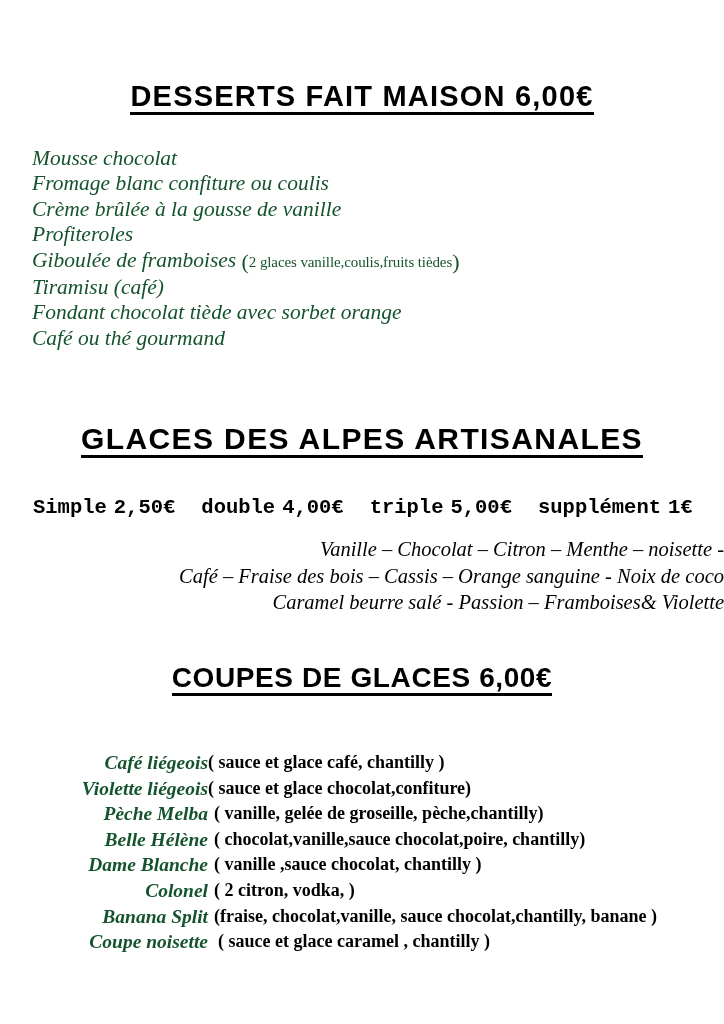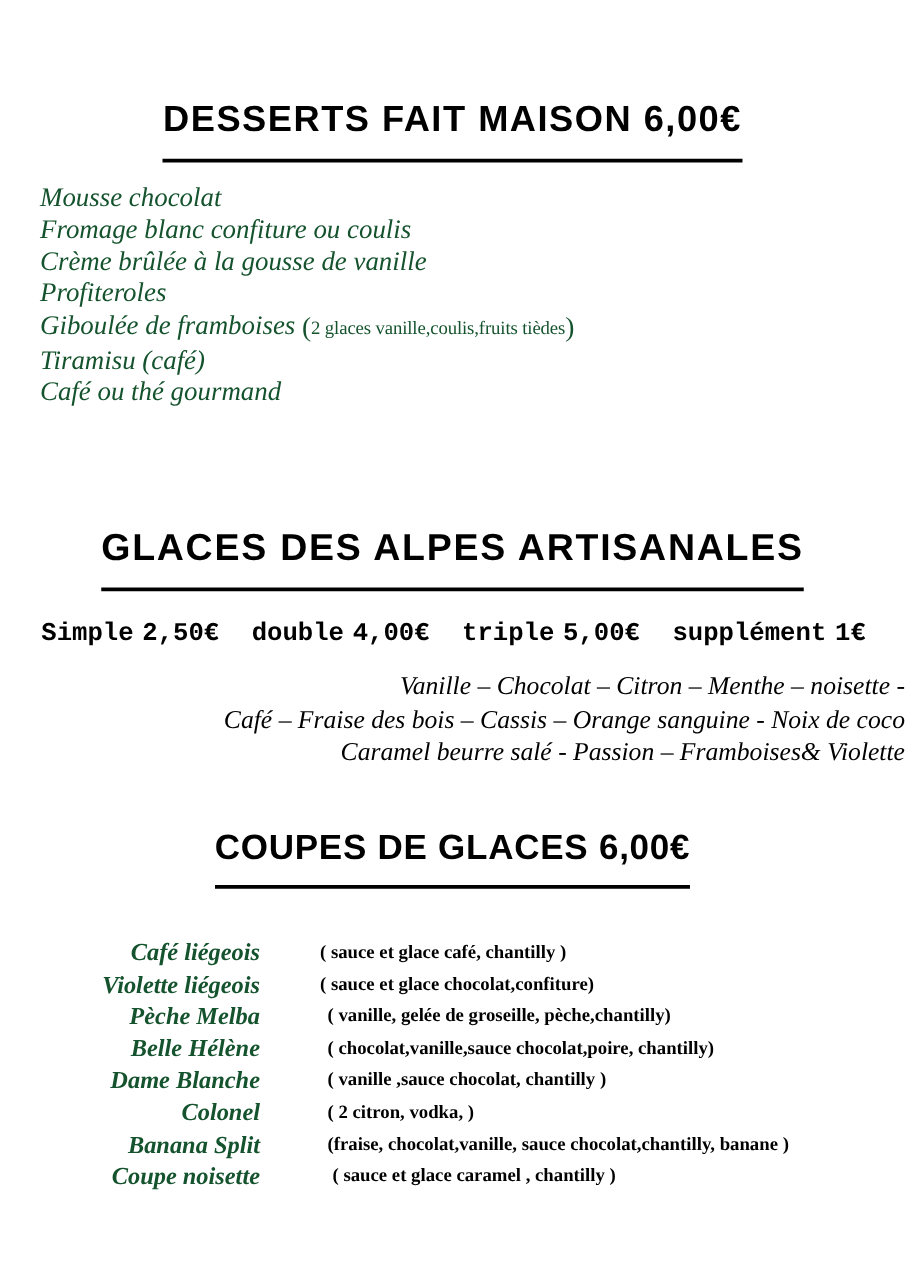--- a/index.html
+++ b/index.html
@@ -31,21 +31,21 @@
     font-weight: bold;
     color: #000000;
     white-space: nowrap;
     text-align: center;
     letter-spacing: 0.5px;
     line-height: 1;
   }
   .heading .htext {
     display: inline-block;
     border-bottom: 3px solid #000000;
-    padding-bottom: 16px;
+    padding-bottom: 1px;
   }
 
   #heading-desserts {
     left: 0; right: 0;
     top: 82px;
     font-size: 29px;
     letter-spacing: 1.2px;
   }
   #heading-glaces {
     left: 0; right: 0;
@@ -139,25 +139,24 @@
     line-height: 25.6px;
     color: #14532d;
     vertical-align: top;
     text-align: right;
   }
   .coupe-desc {
     display: inline-block;
     font-family: "Liberation Serif", serif;
     font-weight: bold;
     font-style: normal;
-    font-size: 15px;
+    font-size: 18px;
     line-height: 25.6px;
     color: #000000;
     vertical-align: top;
-    margin-left: 48px;
   }
   .coupe-row[data-indent="1"] .coupe-desc { padding-left: 6px; }
   .coupe-row[data-indent="2"] .coupe-desc { padding-left: 10px; }
 </style>
 </head>
 <body>
 
 <div class="page">
 
   <div class="heading" id="heading-desserts">
@@ -177,20 +176,23 @@
     <div class="dessert-row">
       <span>Profiteroles</span>
     </div>
     <div class="dessert-row">
       <span>Giboulée  de framboises </span><span class="note"><span class="paren">(</span><span>2 glaces vanille,coulis,fruits tièdes</span><span class="paren">)</span></span>
     </div>
     <div class="dessert-row">
       <span>Tiramisu     (café)</span>
     </div>
     <div class="dessert-row">
+      <span>Fondant chocolat tiède avec sorbet orange</span>
+    </div>
+    <div class="dessert-row">
       <span>Café  ou thé  gourmand</span>
     </div>
   </div>
 
   <div class="heading" id="heading-glaces">
     <span class="htext">GLACES  DES  ALPES  ARTISANALES</span>
   </div>
 
   <div id="price-line"><span>Simple</span><span class="sgap"></span><span>2,50€</span><span class="pgap"></span><span>double</span><span class="sgap"></span><span>4,00€</span><span class="pgap"></span><span>triple</span><span class="sgap"></span><span>5,00€</span><span class="pgap"></span><span>supplément</span><span class="sgap"></span><span>1€</span></div>
 

